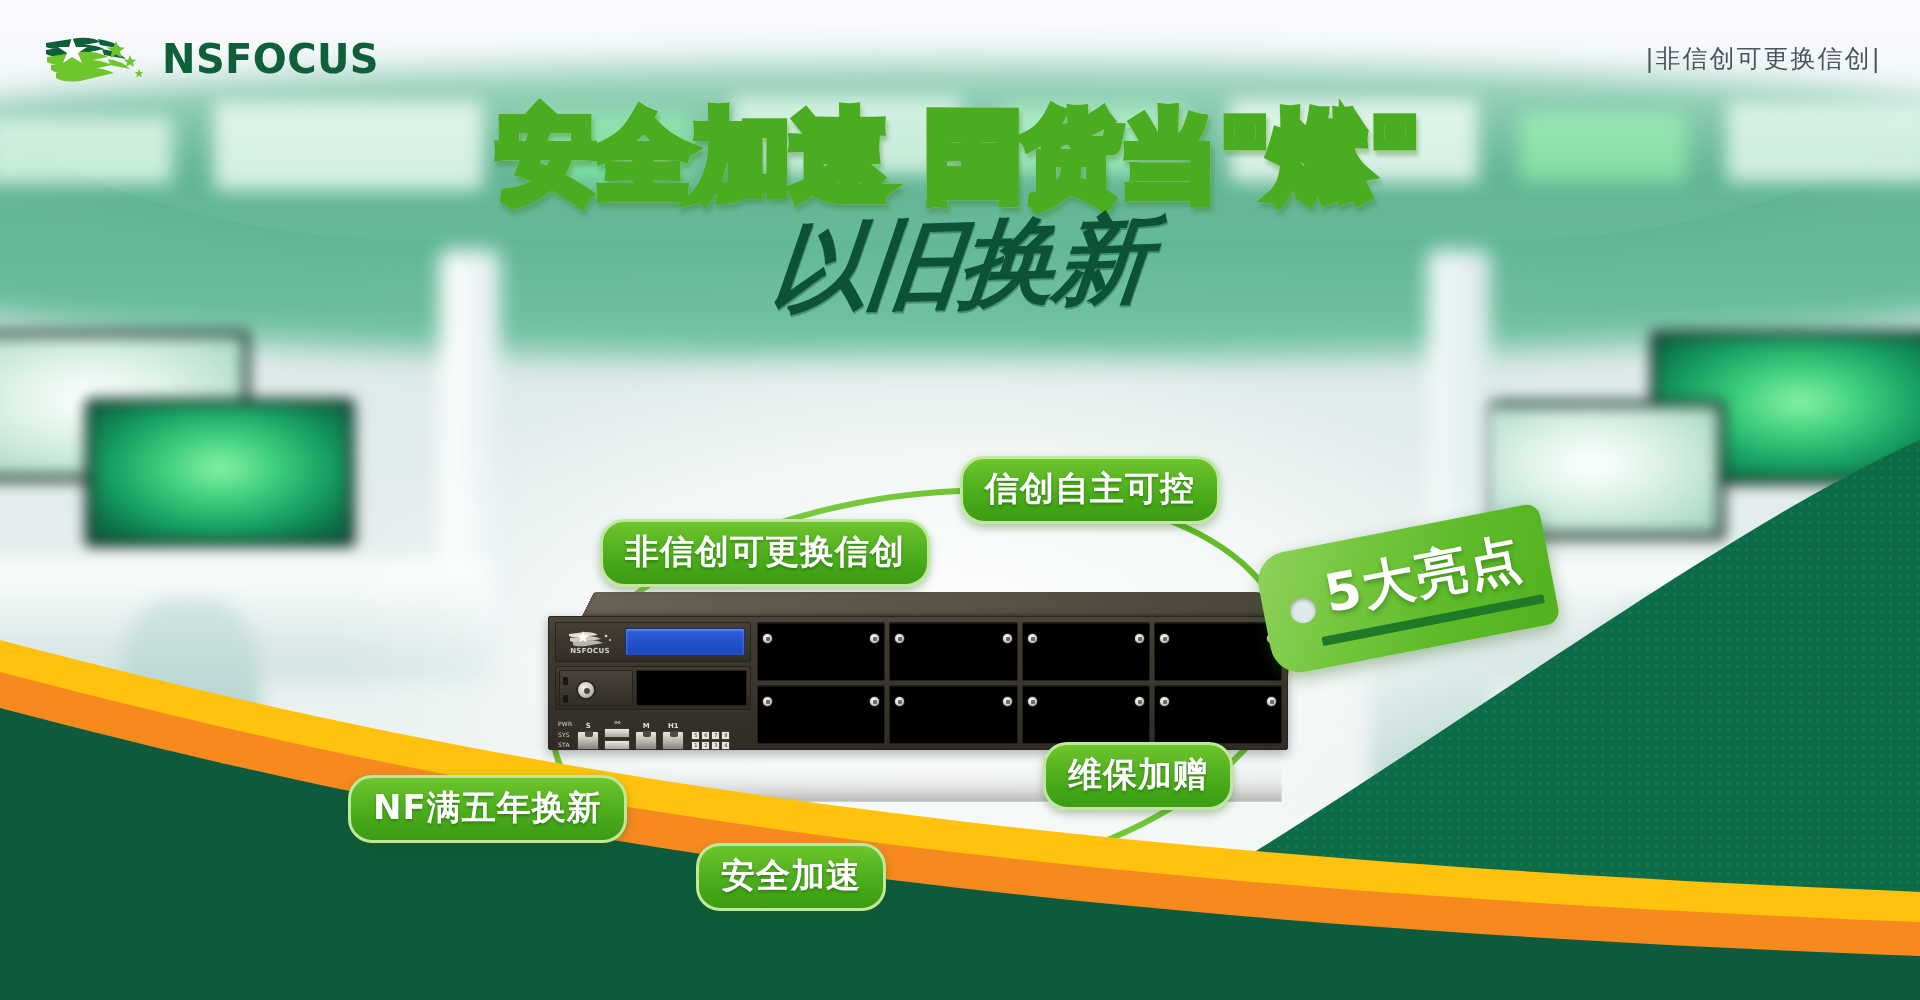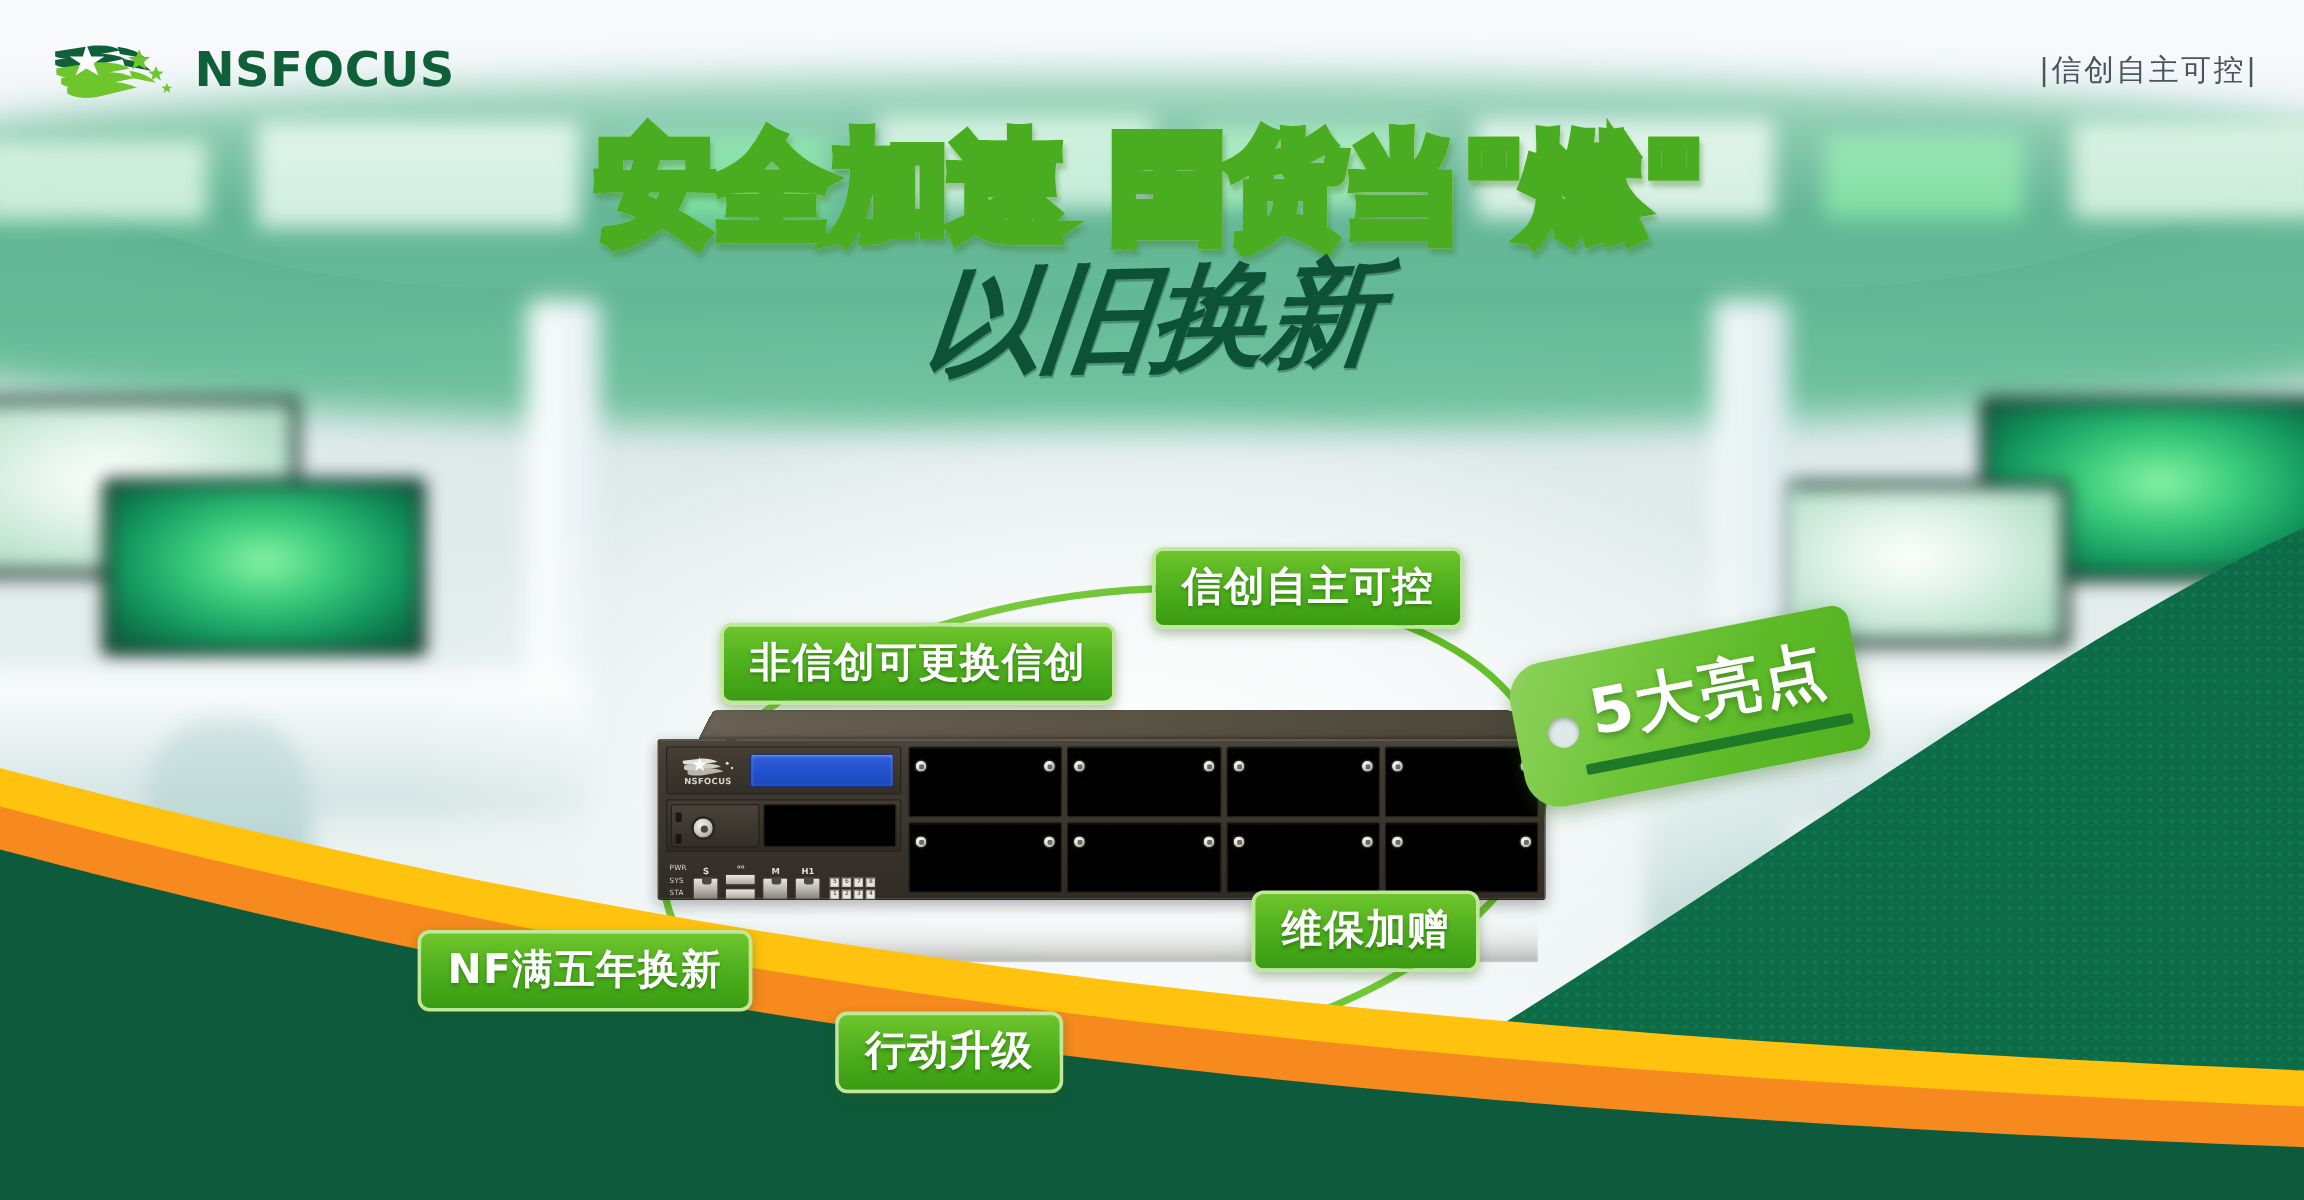--- a/index.html
+++ b/index.html
@@ -168,21 +168,21 @@
     transform:scaleY(-1); filter:blur(1.3px);
     -webkit-mask-image:linear-gradient(180deg, rgba(0,0,0,.85), rgba(0,0,0,0) 75%);
             mask-image:linear-gradient(180deg, rgba(0,0,0,.85), rgba(0,0,0,0) 75%);
   }
 
   
   .badge {
     position:absolute; z-index:30;
     display:flex; align-items:center; justify-content:center;
     padding:7px 22px 9px;
-    border-radius:10px;
+    border-radius:24px;
     background:linear-gradient(180deg,#6fc52c 0%,#54b320 40%,#43a617 75%,#3c9b14 100%);
     border:3px solid #bfe89a;
     box-shadow:0 4px 9px rgba(40,90,20,.34);
     color:#ffffff; font-weight:900; font-size:34px; letter-spacing:1px; white-space:nowrap;
     font-family:"DejaVu Sans",sans-serif;
     text-shadow:0 2px 3px rgba(25,70,10,.45);
   }
 
   
   .tag {
@@ -274,21 +274,21 @@
       <path d="M56 6 Q72 8 80 16 Q70 14 58 12 Z" fill="#0f5f38"></path>
       <path d="M60 16 Q76 18 84 26 Q74 24 62 22 Z" fill="#0f5f38"></path>
       <path d="M66 26 Q80 28 88 36 Q78 34 68 32 Z" fill="#6ec52c"></path>
       <path d="M74 8 L76.6 14.2 L83 14.6 L78 18.6 L79.8 25 L74 21.4 L68.2 25 L70 18.6 L65 14.6 L71.4 14.2 Z" fill="#6ec52c"></path>
       <path d="M88 22 L89.8 26.4 L94.4 26.7 L90.8 29.5 L92.1 34 L88 31.4 L83.9 34 L85.2 29.5 L81.6 26.7 L86.2 26.4 Z" fill="#6ec52c"></path>
       <path d="M97 36 L98.2 39 L101.4 39.2 L98.9 41.2 L99.8 44.3 L97 42.5 L94.2 44.3 L95.1 41.2 L92.6 39.2 L95.8 39 Z" fill="#6ec52c"></path>
     </svg>
     <div class="logo-text">NSFOCUS</div>
   </div>
 
-  <div class="tagline">|信创自主可控|</div>
+  <div class="tagline">|非信创可更换信创|</div>
 
   <div class="headline">
     <div class="hl-line hl1">
       <span class="outlined">安全加速 国货当"燃"</span>
     </div>
     <div class="hl-line hl2">
       <span class="brush">以旧换新</span>
     </div>
   </div>
 
@@ -400,21 +400,21 @@
             <span class="dscrew r"></span>
           </div>
       </div>
     </div>
     <div class="srv-reflect"></div>
   </div>
 
   <div class="badge" style="left:960px; top:456px;">信创自主可控</div>
   <div class="badge" style="left:600px; top:519px;">非信创可更换信创</div>
   <div class="badge" style="left:348px; top:775px;">NF满五年换新</div>
-  <div class="badge" style="left:696px; top:843px;">行动升级</div>
+  <div class="badge" style="left:696px; top:843px;">安全加速</div>
   <div class="badge" style="left:1043px; top:742px;">维保加赠</div>
 
   <div class="tag" style="left:1262px; top:529px;">
     <div class="tag-body"></div>
     <div class="tag-hole"></div>
     <div class="tag-txt">5大亮点</div>
     <div class="tag-bar"></div>
   </div>
 
   <svg class="waves" viewBox="0 0 1920 400" preserveAspectRatio="none">

